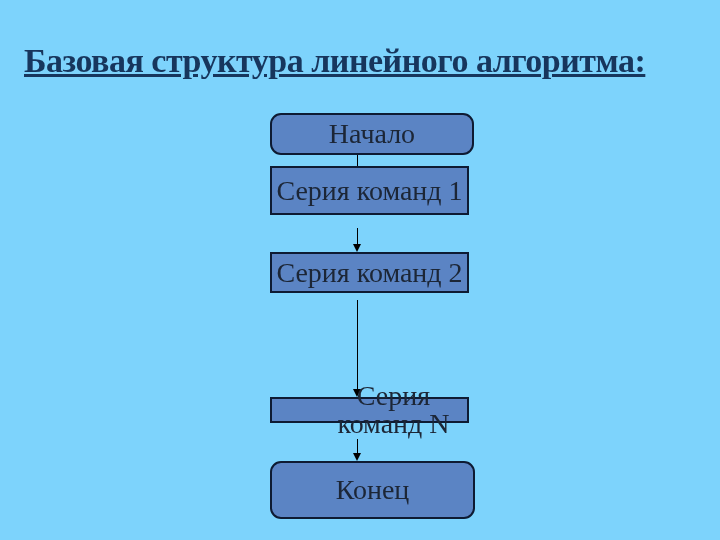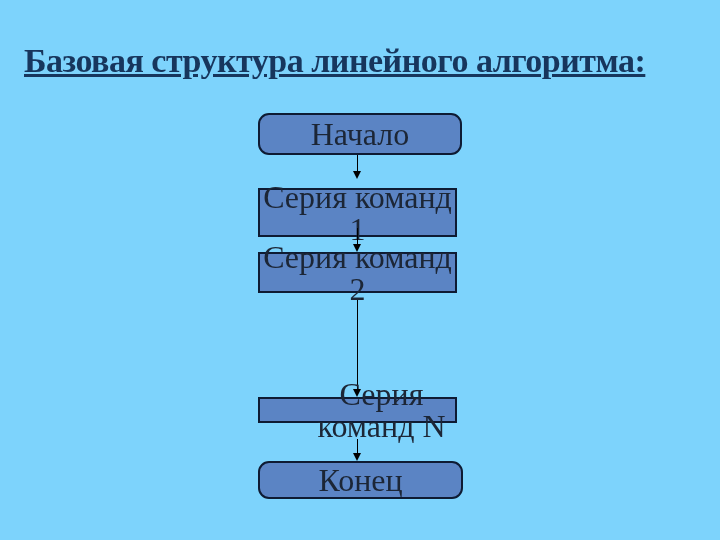--- a/index.html
+++ b/index.html
@@ -35,30 +35,31 @@
     white-space: nowrap;
   }
   .node {
     position: absolute;
     display: flex;
     align-items: center;
     justify-content: center;
     background: var(--node-fill, #5b84c4);
     border: 2px solid var(--node-border, #0e1b33);
     color: var(--node-text, #1c2636);
-    font-size: 32px;
+    font-size: 28px;
     line-height: 1;
     text-align: center;
+    margin-left: 12px;
   }
   .node.rounded { border-radius: 11px; }
   .n0 { left: 258px; top: 113px; width: 204px; height: 42px; }
-  .n1 { left: 258px; top: 188px; width: 199px; height: 49px; }
+  .n1 { left: 258px; top: 166px; width: 199px; height: 49px; }
   .n2 { left: 258px; top: 252px; width: 199px; height: 41px; }
   .n3 { left: 258px; top: 397px; width: 199px; height: 26px; padding-left: 48px; }
-  .n4 { left: 258px; top: 461px; width: 205px; height: 38px; }
+  .n4 { left: 258px; top: 461px; width: 205px; height: 58px; }
   .arrow {
     position: absolute;
     width: 10px;
     left: 352px;
   }
   .arrow .shaft {
     position: absolute;
     left: 50%;
     margin-left: -0.5px;
     top: 0;

